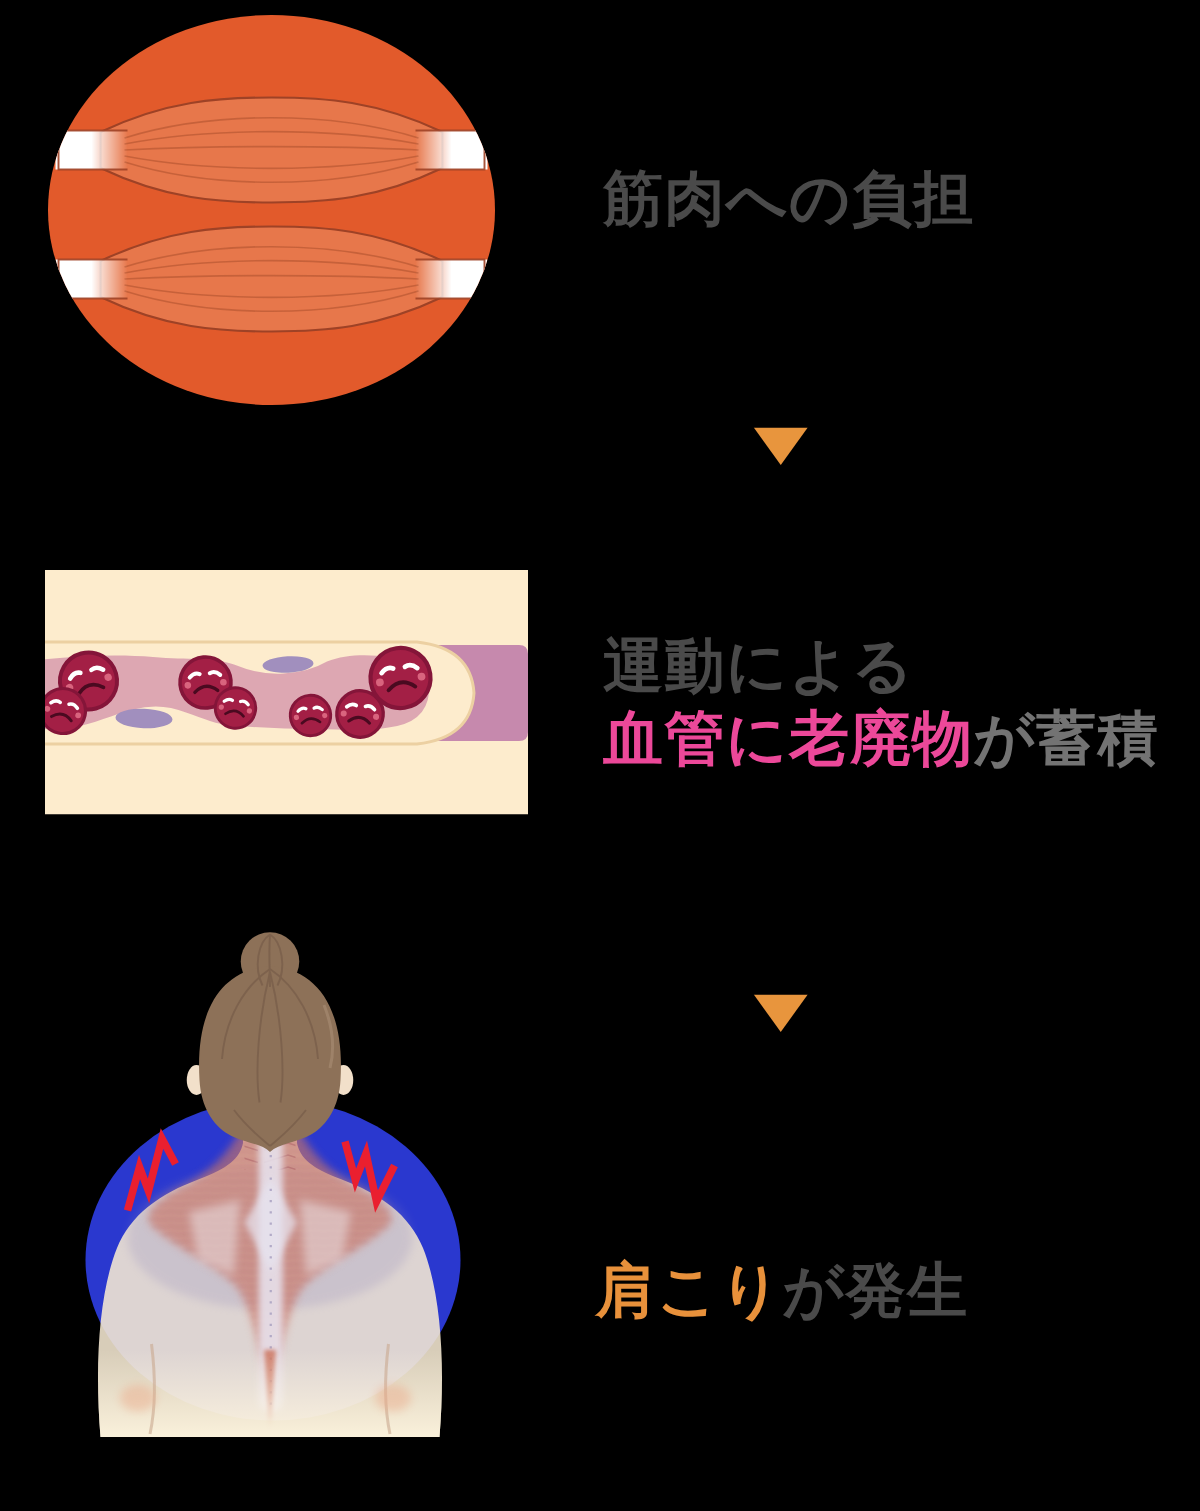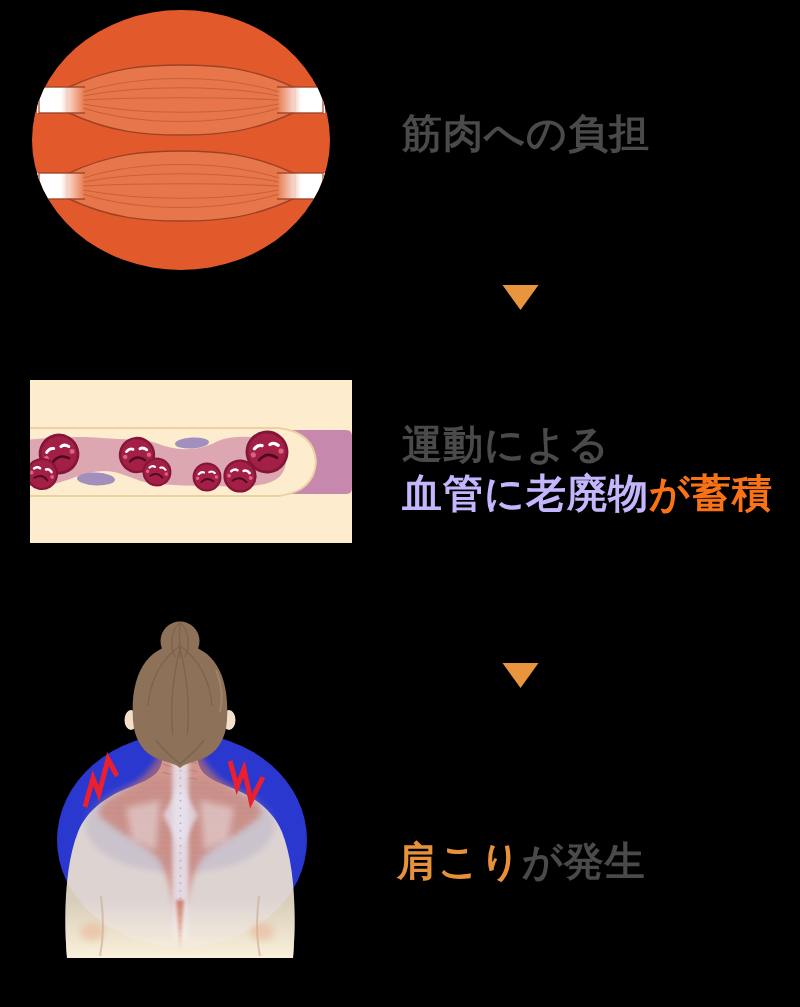--- a/index.html
+++ b/index.html
@@ -86,21 +86,21 @@
   <use href="#cell" transform="translate(177,97) scale(1.35) rotate(-4)"></use>
   <use href="#cell" transform="translate(210,96) scale(1.55) rotate(6)"></use>
   <use href="#cell" transform="translate(237,72) scale(2.0) rotate(-8)"></use>
 </svg>
 
 <div class="abs caption" style="left:402px;top:420px;">
   <div>
     <span class="seg" style="color: rgb(74, 74, 74);">運動による</span>
   </div>
   <div>
-    <span class="seg" style="color: #c4b5fd;">血管に老廃物</span><span class="seg" style="color: #f97316; margin-top: 28px;">が蓄積</span>
+    <span class="seg" style="color: #ec4899;">血管に老廃物</span><span class="seg" style="color: #737373; margin-top: 28px;">が蓄積</span>
   </div>
 </div>
 
 <svg class="abs" style="left:502px;top:663px;" width="37" height="25" viewBox="0 0 37 25">
   <path d="M0.5,0 H36.5 L18.5,25 Z" fill="#e8953d"></path>
 </svg>
 
 <svg class="abs" style="left:30px;top:600px;" width="290" height="407" viewBox="0 0 290 407">
   <defs>
     <filter id="b1" x="-30%" y="-30%" width="160%" height="160%">

